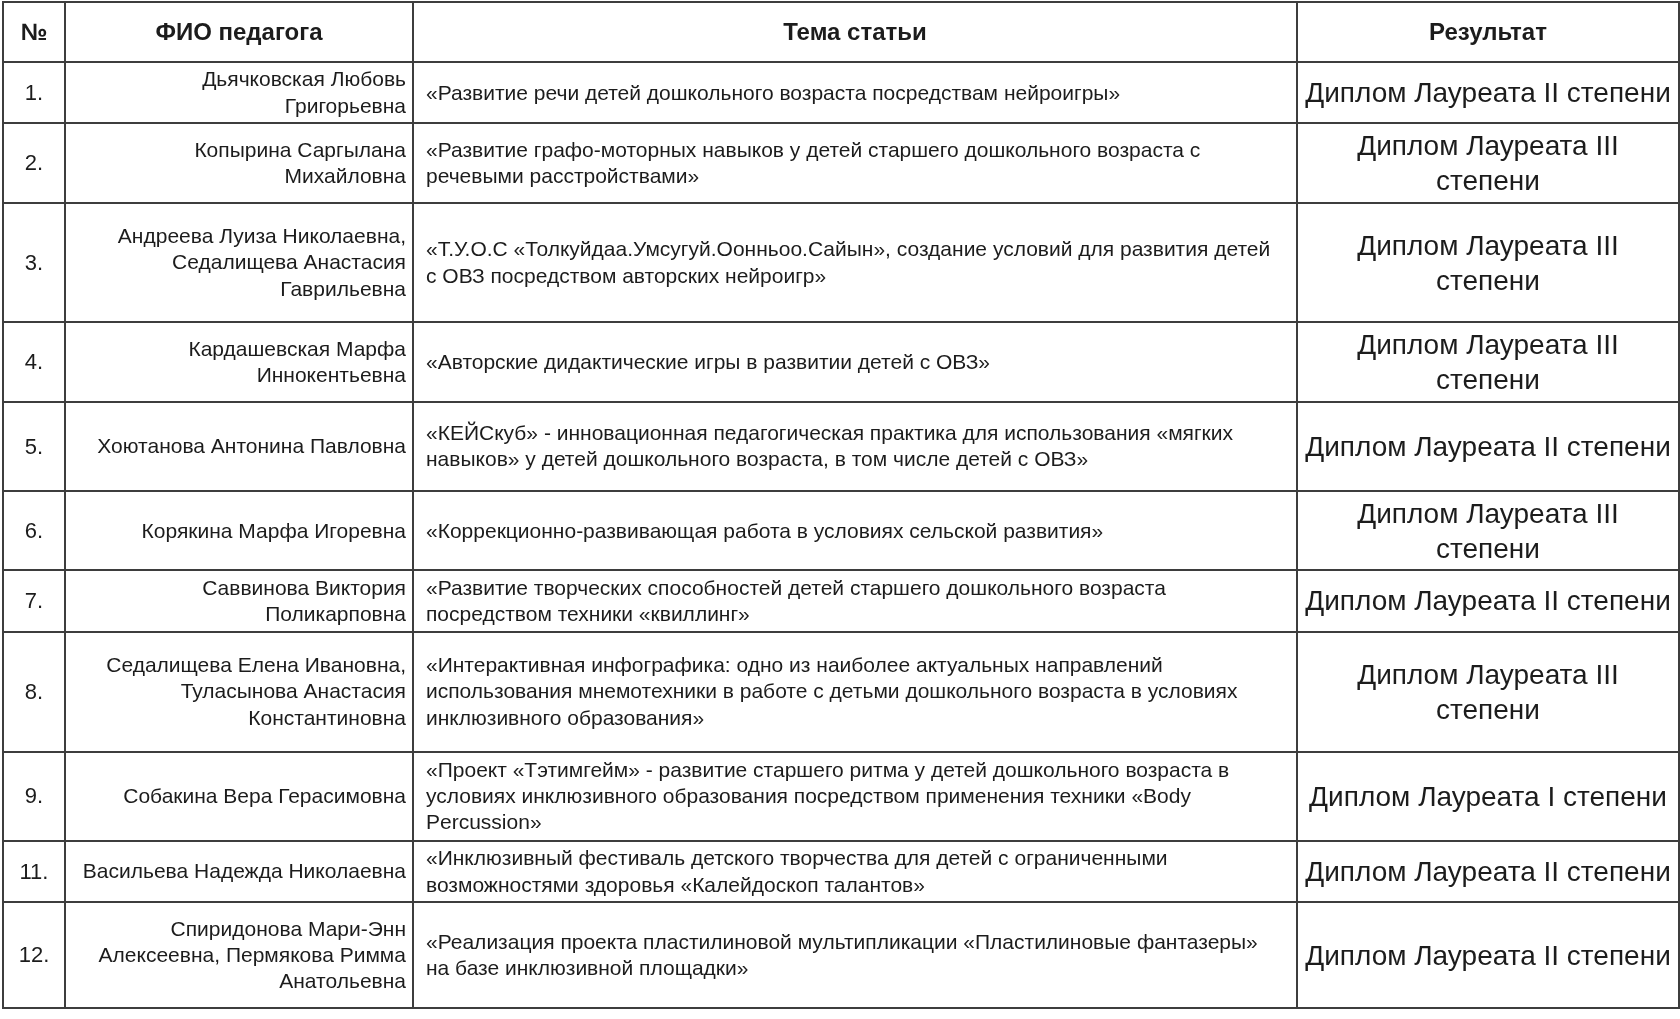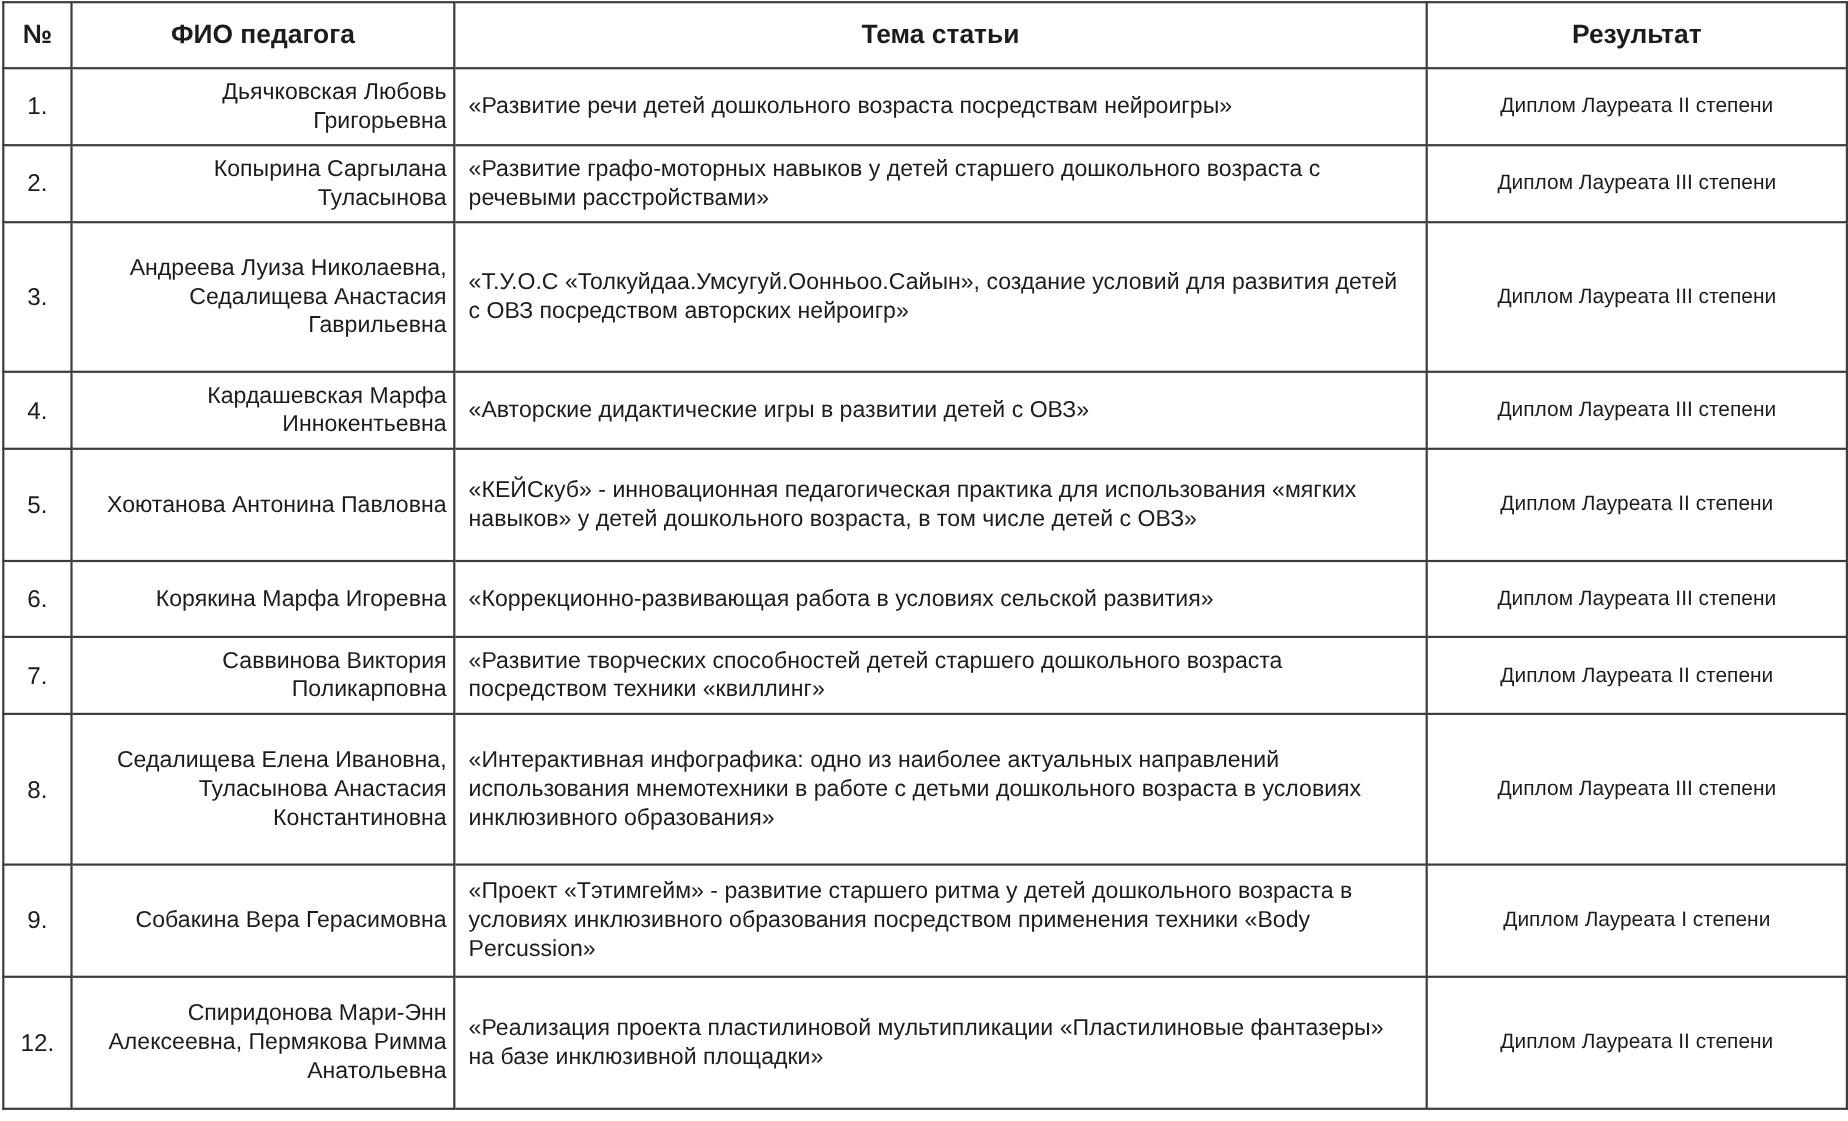--- a/index.html
+++ b/index.html
@@ -55,21 +55,21 @@
     padding-left: 14px;
     padding-right: 6px;
   }
   td.cell-topic {
     text-align: left;
     padding-left: 12px;
     padding-right: 18px;
   }
   td.cell-result {
     text-align: center;
-    font-size: 19px;
+    font-size: 28px;
     padding-left: 4px;
     padding-right: 4px;
   }
   
   tr.h2 { height: 60px;  }  
   tr.h3 { height: 88px;  }  
   tr.h4 { height: 118px; }  
   tr.h3b { height: 104px; }
 </style>
 </head>
@@ -93,21 +93,21 @@
     </thead>
     <tbody>
       <tr class="h2">
         <td class="cell-num">1.</td>
         <td class="cell-name">Дьячковская Любовь Григорьевна</td>
         <td class="cell-topic">«Развитие речи детей дошкольного возраста посредствам нейроигры»</td>
         <td class="cell-result">Диплом Лауреата II степени</td>
       </tr>
       <tr class="h2">
         <td class="cell-num">2.</td>
-        <td class="cell-name">Копырина Саргылана Туласынова</td>
+        <td class="cell-name">Копырина Саргылана Михайловна</td>
         <td class="cell-topic">«Развитие графо-моторных навыков у детей старшего дошкольного  возраста с речевыми расстройствами»</td>
         <td class="cell-result">Диплом Лауреата III степени</td>
       </tr>
       <tr class="h4">
         <td class="cell-num">3.</td>
         <td class="cell-name">Андреева Луиза Николаевна, Седалищева Анастасия Гаврильевна</td>
         <td class="cell-topic">«Т.У.О.С «Толкуйдаа.Умсугуй.Оонньоо.Сайын», создание условий для развития детей с ОВЗ  посредством авторских  нейроигр»</td>
         <td class="cell-result">Диплом Лауреата III степени</td>
       </tr>
       <tr class="h2">
@@ -139,20 +139,26 @@
         <td class="cell-name">Седалищева Елена Ивановна, Туласынова Анастасия Константиновна</td>
         <td class="cell-topic">«Интерактивная инфографика: одно из наиболее актуальных направлений использования мнемотехники в работе с детьми дошкольного возраста в условиях инклюзивного образования»</td>
         <td class="cell-result">Диплом Лауреата III степени</td>
       </tr>
       <tr class="h3">
         <td class="cell-num">9.</td>
         <td class="cell-name">Собакина Вера Герасимовна</td>
         <td class="cell-topic">«Проект «Тэтимгейм» - развитие старшего ритма у детей дошкольного возраста в условиях инклюзивного образования посредством применения техники «Body Percussion»</td>
         <td class="cell-result">Диплом Лауреата I степени</td>
       </tr>
+      <tr class="h2">
+        <td class="cell-num">11.</td>
+        <td class="cell-name">Васильева Надежда Николаевна</td>
+        <td class="cell-topic">«Инклюзивный фестиваль детского творчества для детей с ограниченными возможностями здоровья «Калейдоскоп талантов»</td>
+        <td class="cell-result">Диплом Лауреата II степени</td>
+      </tr>
       <tr class="h3b">
         <td class="cell-num">12.</td>
         <td class="cell-name">Спиридонова Мари-Энн Алексеевна, Пермякова Римма Анатольевна</td>
         <td class="cell-topic">«Реализация проекта пластилиновой мультипликации  «Пластилиновые фантазеры»  на базе инклюзивной площадки»</td>
         <td class="cell-result">Диплом Лауреата II степени</td>
       </tr>
     </tbody>
   </table>
 </div>
 

